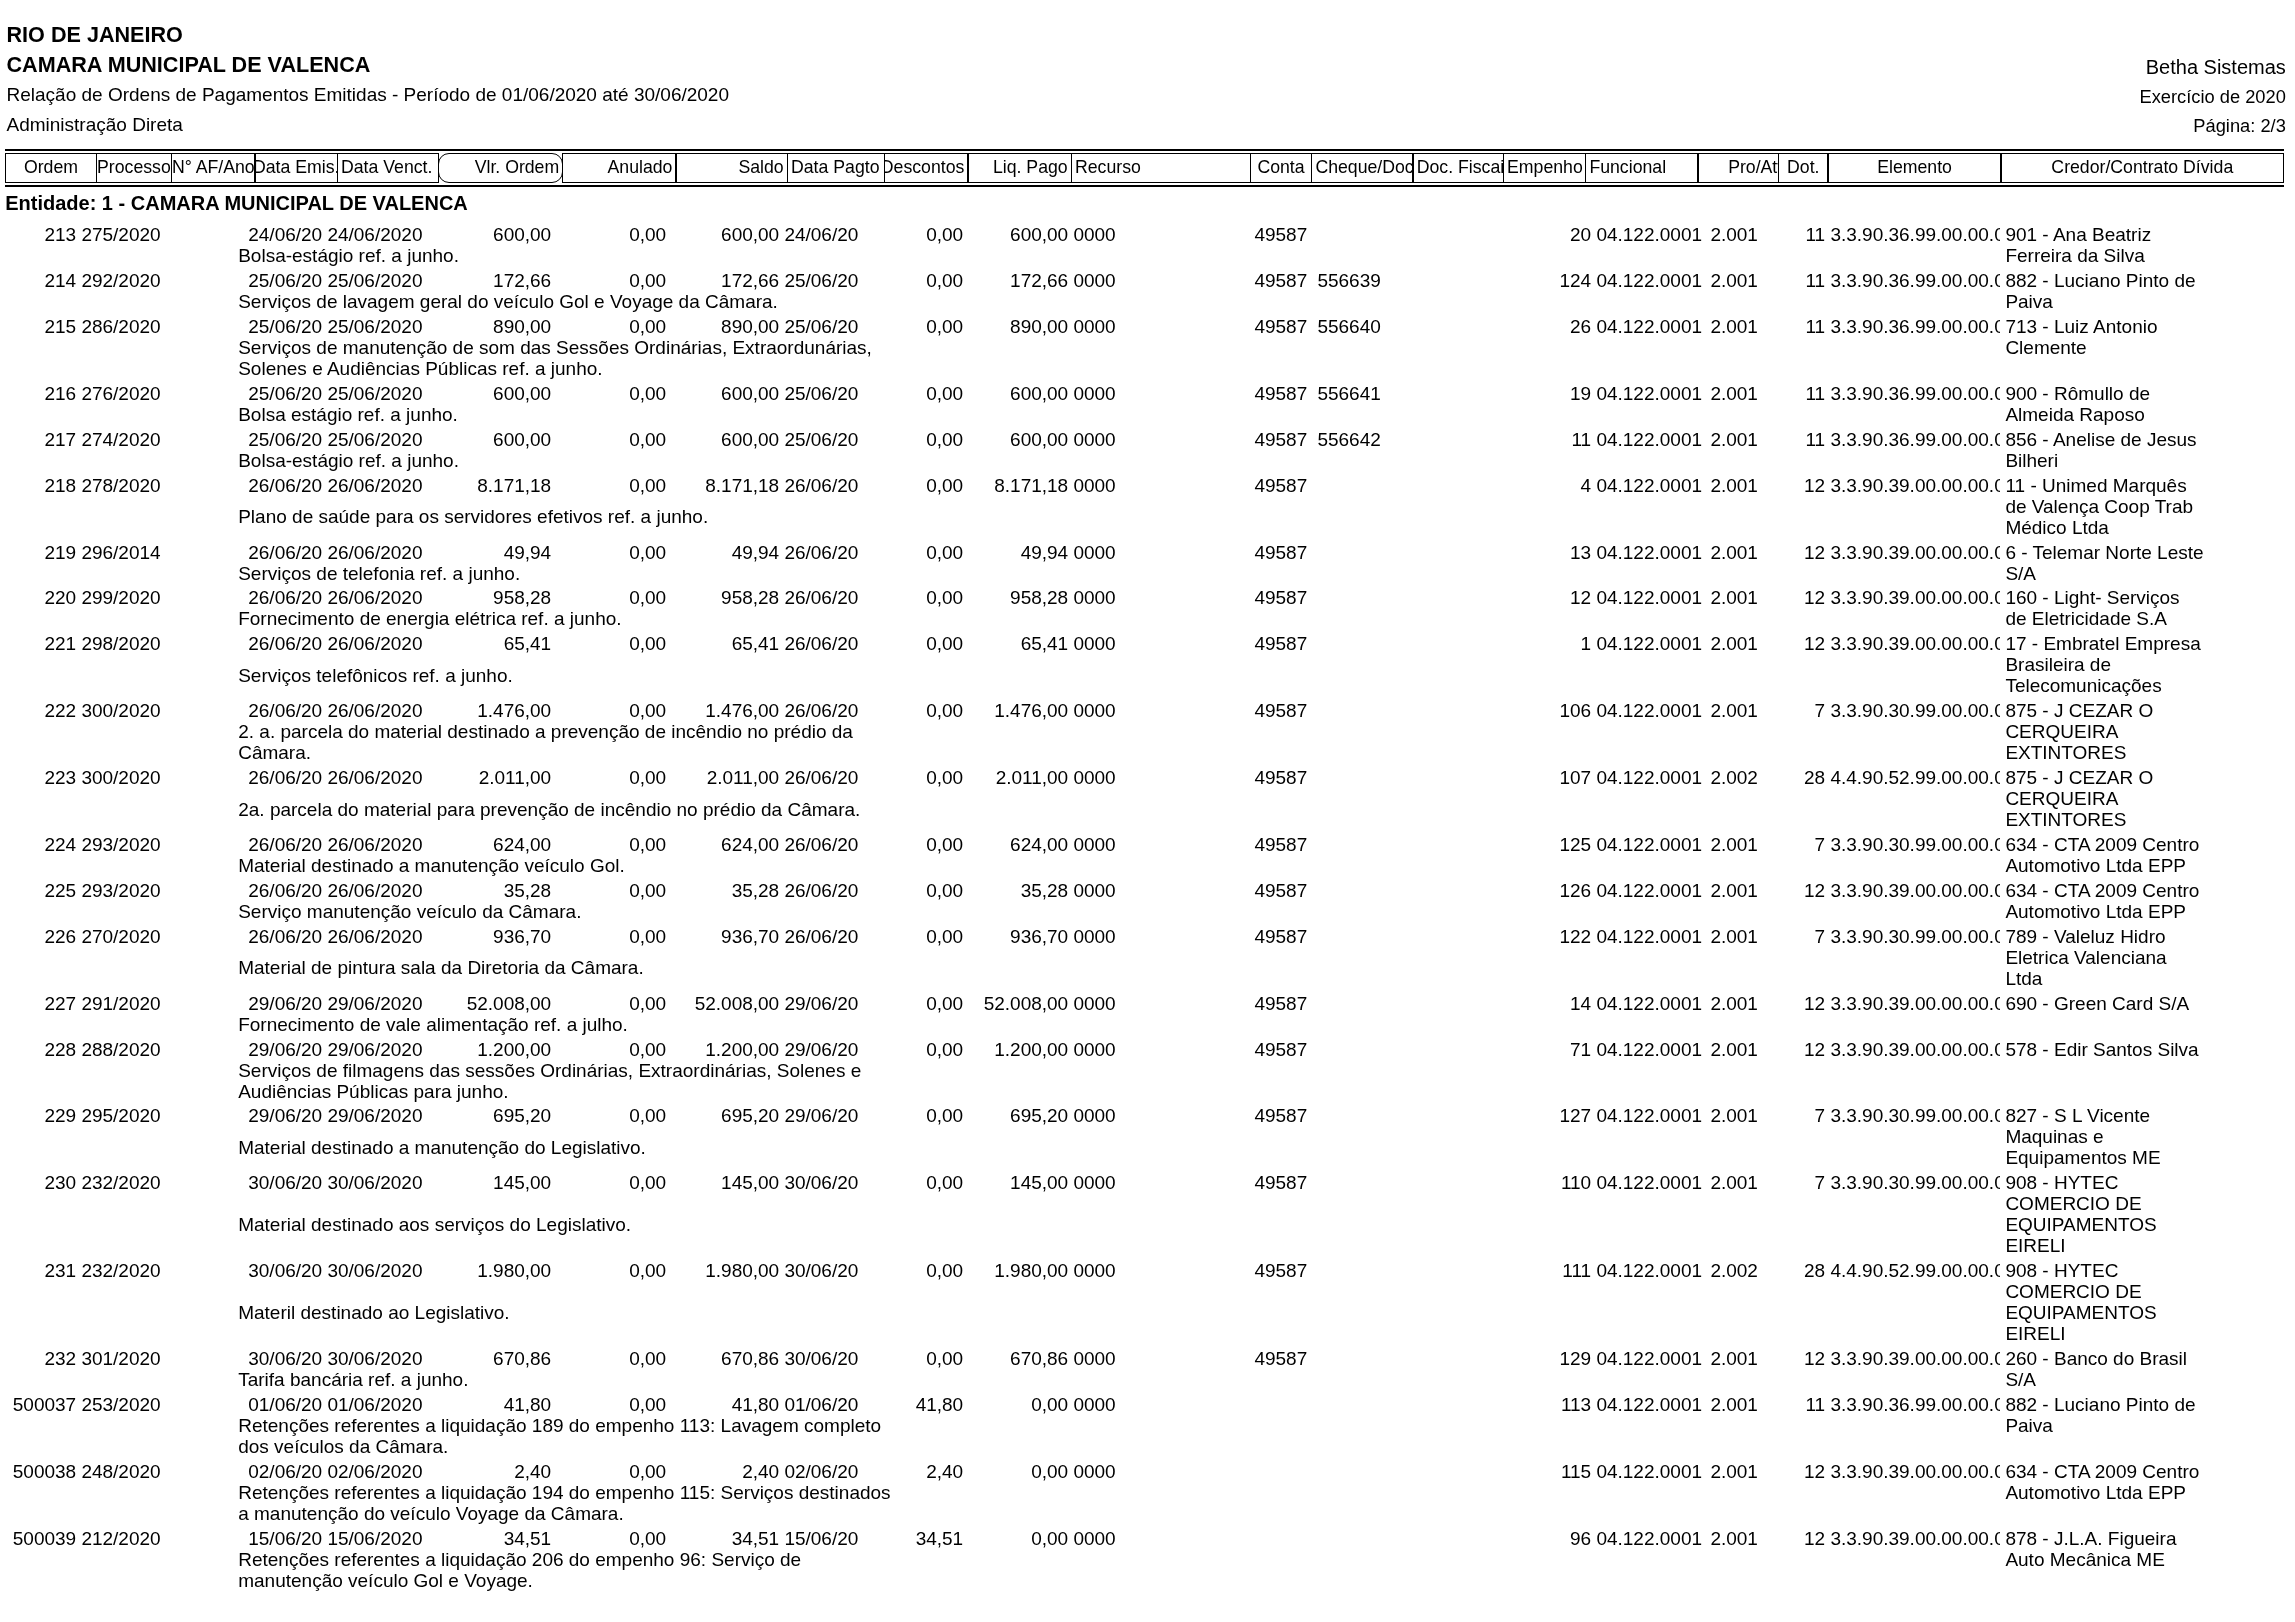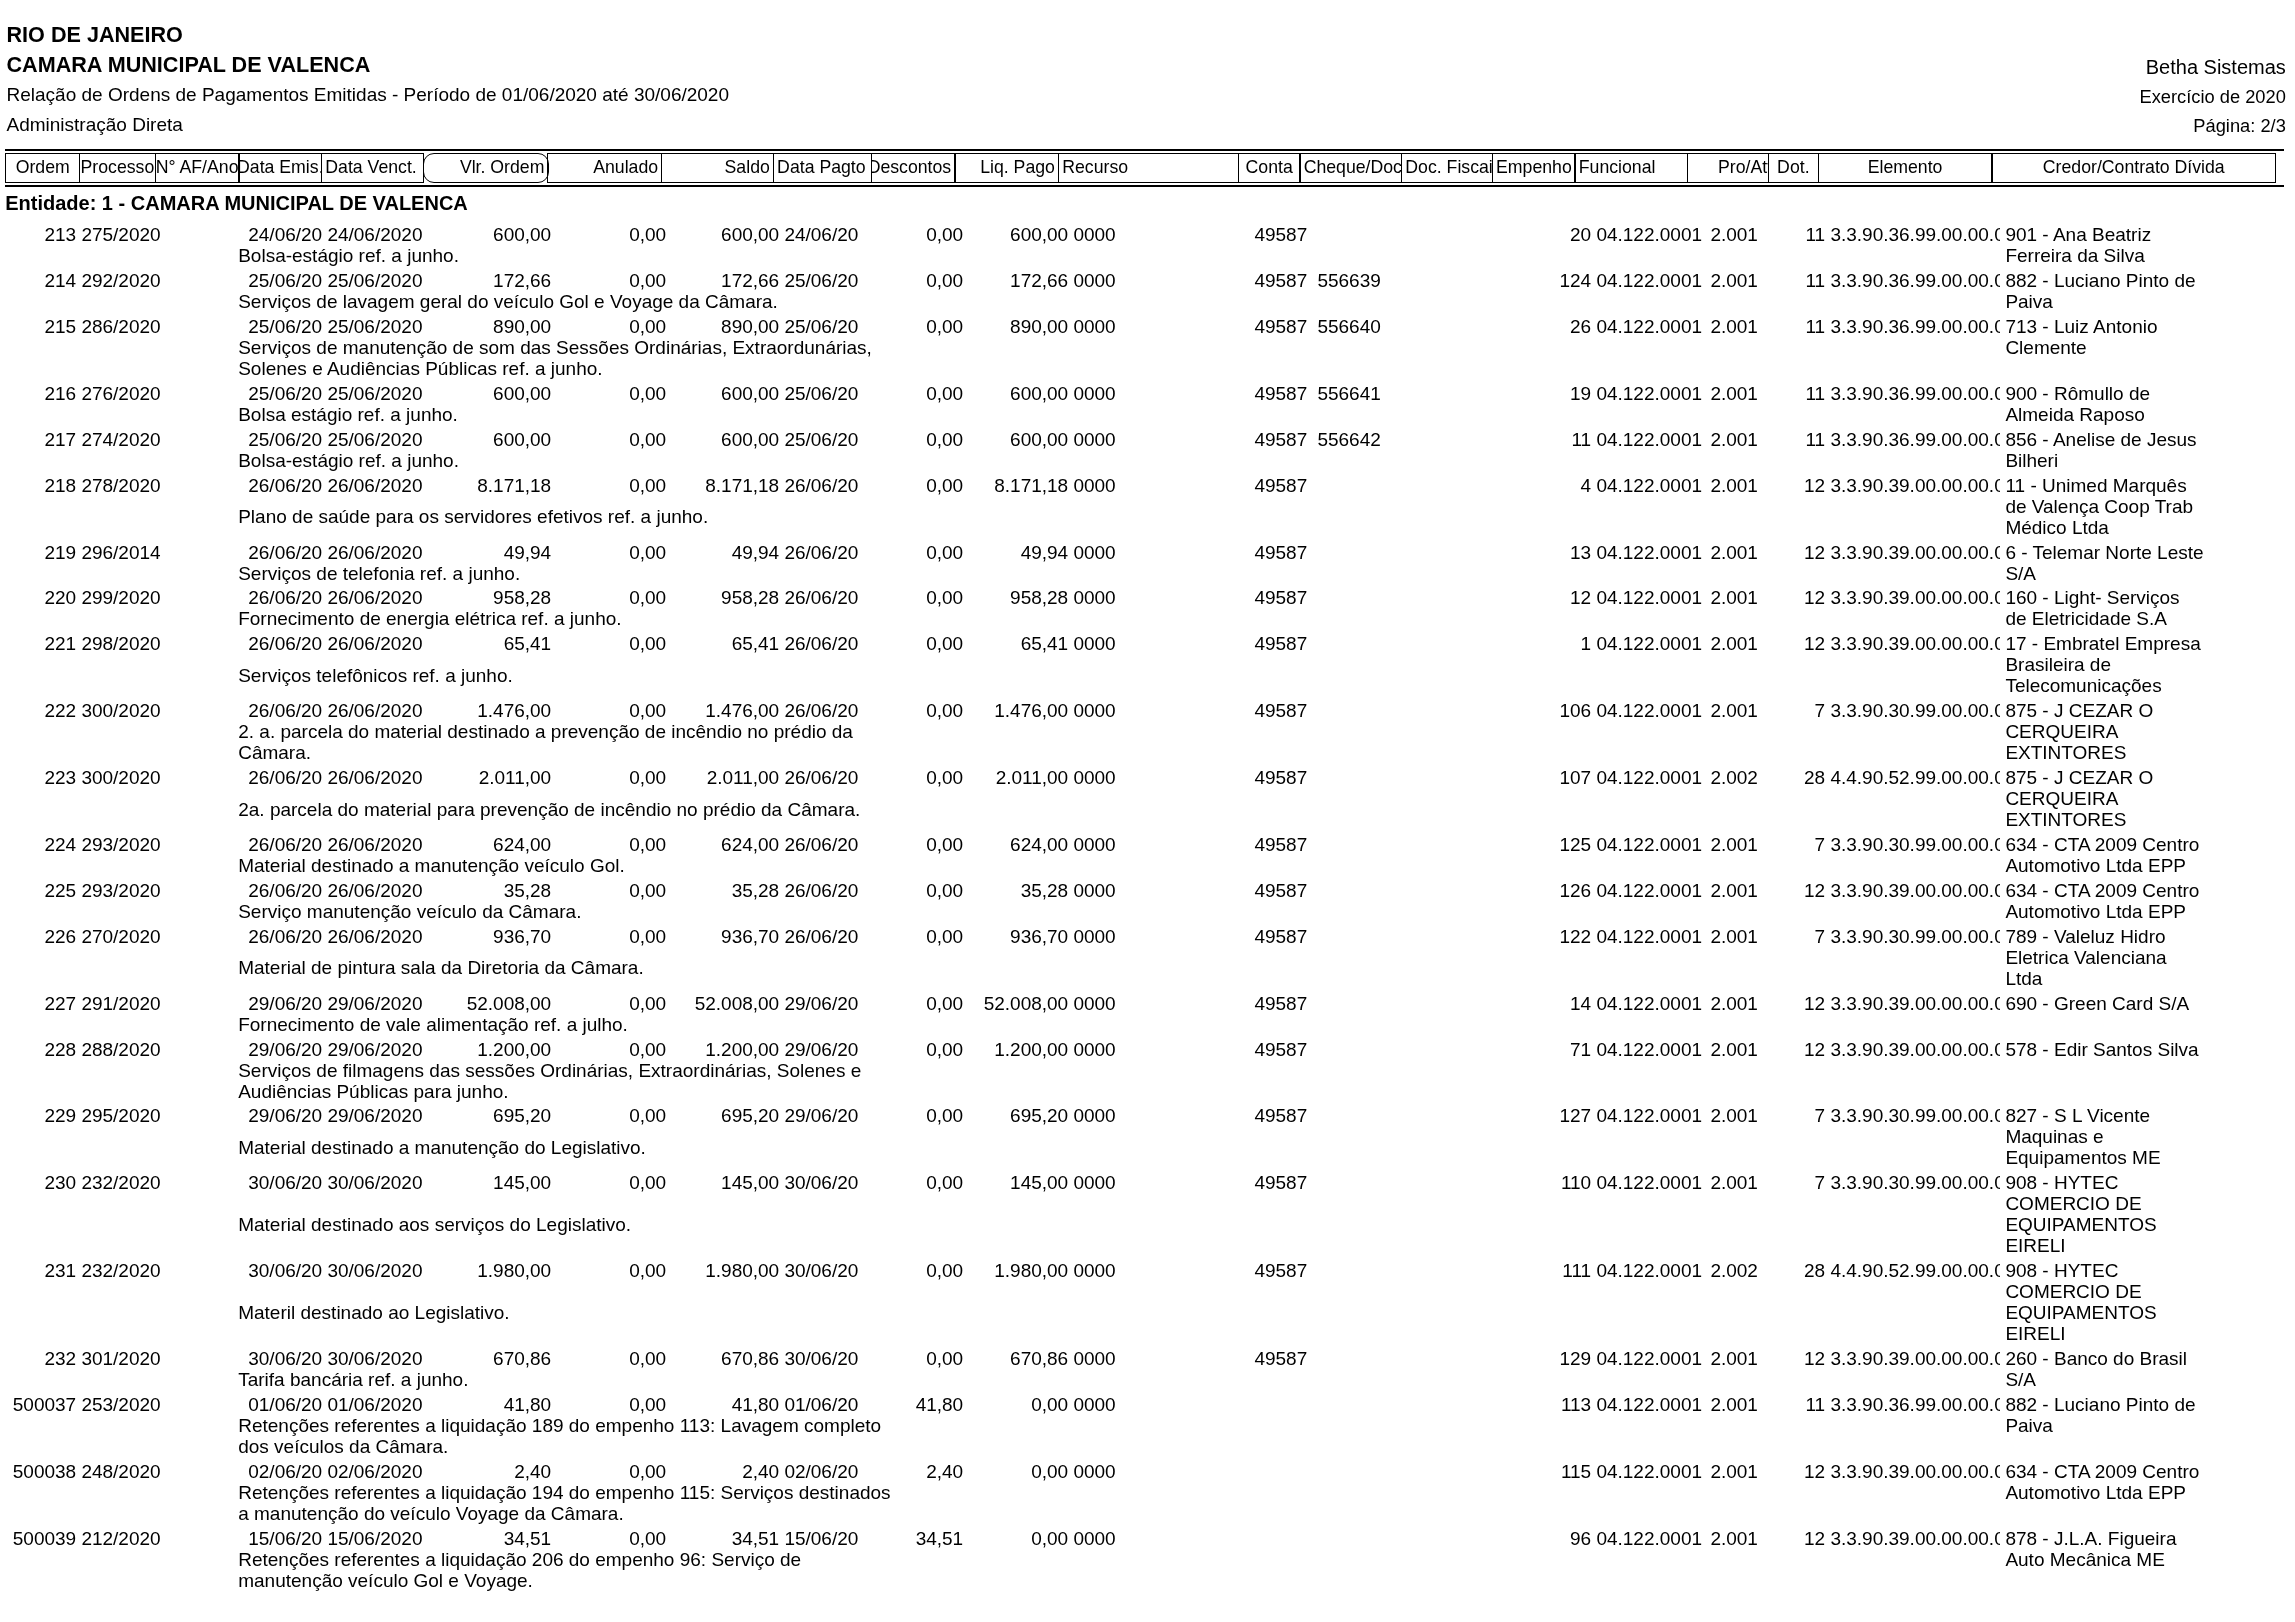--- a/index.html
+++ b/index.html
@@ -68,21 +68,21 @@
       <div class="h-admin">Administração Direta</div>
     </div>
     <div class="hdr-right">
       <div class="h-vendor">Betha Sistemas</div>
       <div class="h-exercise">Exercício de 2020</div>
       <div class="h-page">Página: 2/3</div>
     </div>
   </div>
 
   <div class="thead" id="thead">
-      <div class="th hc" style="width: 75px;">Ordem</div>
+      <div class="th hc" style="width: 92px;">Ordem</div>
       <div class="th hc" style="width: 77px;">Processo</div>
       <div class="th hc" style="width: 85px;">N° AF/Ano</div>
       <div class="th hc" style="width: 84px;">Data Emis.</div>
       <div class="th hl" style="width: 103px;">Data Venct.</div>
       <div class="th hr" style="width: 126px; border-radius: 11px;">Vlr. Ordem</div>
       <div class="th hr" style="width: 115px;">Anulado</div>
       <div class="th hr" style="width: 113px;">Saldo</div>
       <div class="th hl" style="width: 99px;">Data Pagto</div>
       <div class="th hr" style="width: 85px;">Descontos</div>
       <div class="th hr" style="width: 105px;">Liq. Pago</div>

